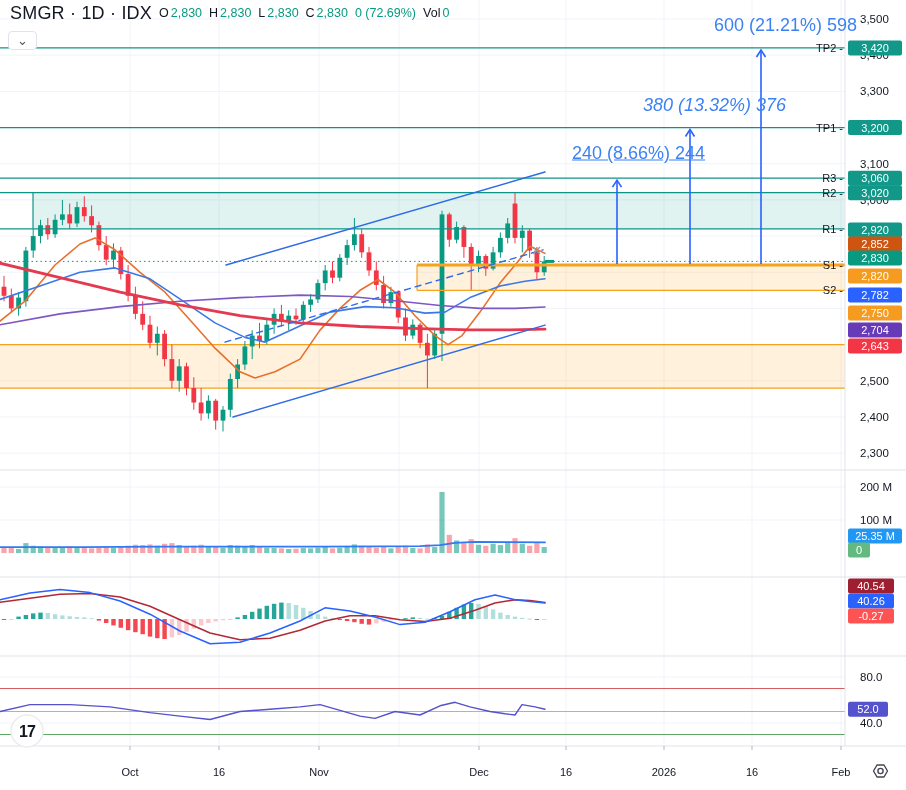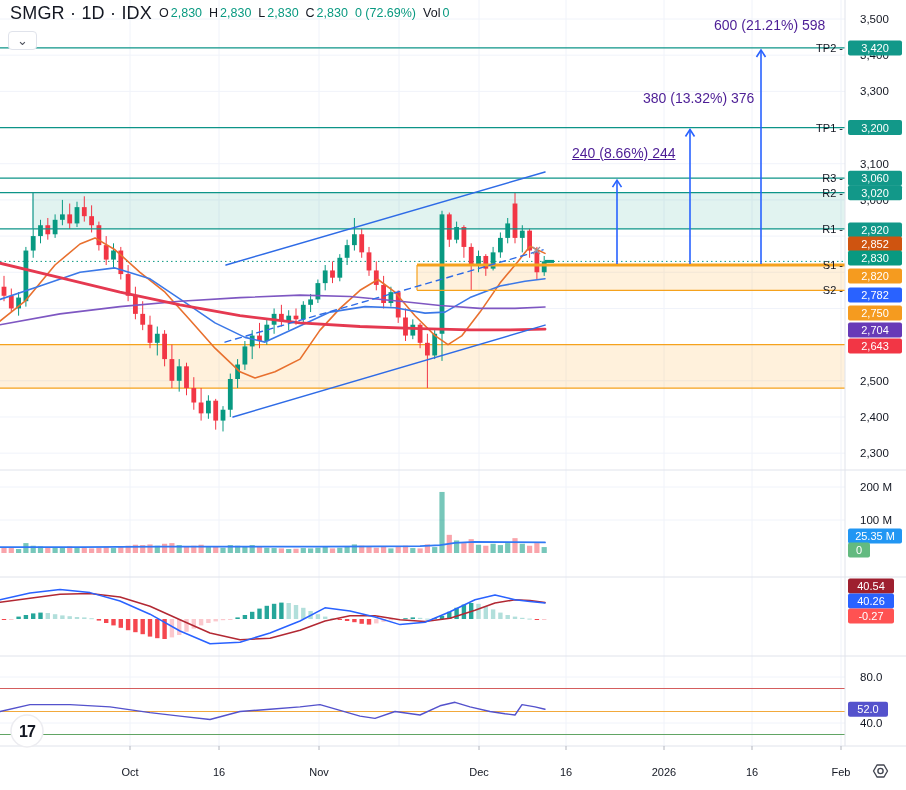--- a/index.html
+++ b/index.html
@@ -9,21 +9,21 @@
   .legend{position:absolute;top:4px;left:10px;height:18px;display:flex;align-items:center;
           gap:7px;font-size:12.5px;color:#131722;white-space:nowrap;z-index:5;}
   .legend .sym{font-size:18px;font-weight:400;letter-spacing:.2px;}
   .legend .pair{display:flex;gap:2px;}
   .legend .lab{color:#131722;}
   .legend .val{color:#089981;}
   .chev-btn{position:absolute;top:31px;left:8px;width:29px;height:19px;background:#fff;
             border:1px solid #e0e3eb;border-radius:4px;display:flex;align-items:center;
             justify-content:center;font-size:13px;line-height:1;color:#50535e;cursor:pointer;
             padding:0;z-index:5;}
-  .annot{position:absolute;font-size:14px;color:#4c1d95;white-space:nowrap;
+  .annot{position:absolute;font-size:18px;color:#3b82f6;white-space:nowrap;
          transform:translateY(-50%);z-index:4;}
 </style>
 </head>
 <body>
 
 <div class="root">
   <svg id="chart-svg" width="906" height="790">
       <g>
         <line x1="130" y1="0" x2="130" y2="746" stroke="#f0f3fa" stroke-width="1"></line>
         <line x1="219" y1="0" x2="219" y2="746" stroke="#f0f3fa" stroke-width="1"></line>
@@ -533,15 +533,15 @@
         <span class="lab">Vol</span>
         <span class="val">0</span>
       </span>
   </div>
 
   <button class="chev-btn">
     <span>⌄</span>
   </button>
 
   <div class="annot" style="left: 714px; top: 25px;">600 (21.21%) 598</div>
-  <div class="annot" style="left: 643px; top: 98px;">380 (13.32%) 376</div>
+  <div class="annot" style="left: 643px; top: 105px; font-style: italic;">380 (13.32%) 376</div>
   <div class="annot" style="left: 572px; top: 153px; text-decoration: underline;">240 (8.66%) 244</div>
 </div>
 
 </body></html>

